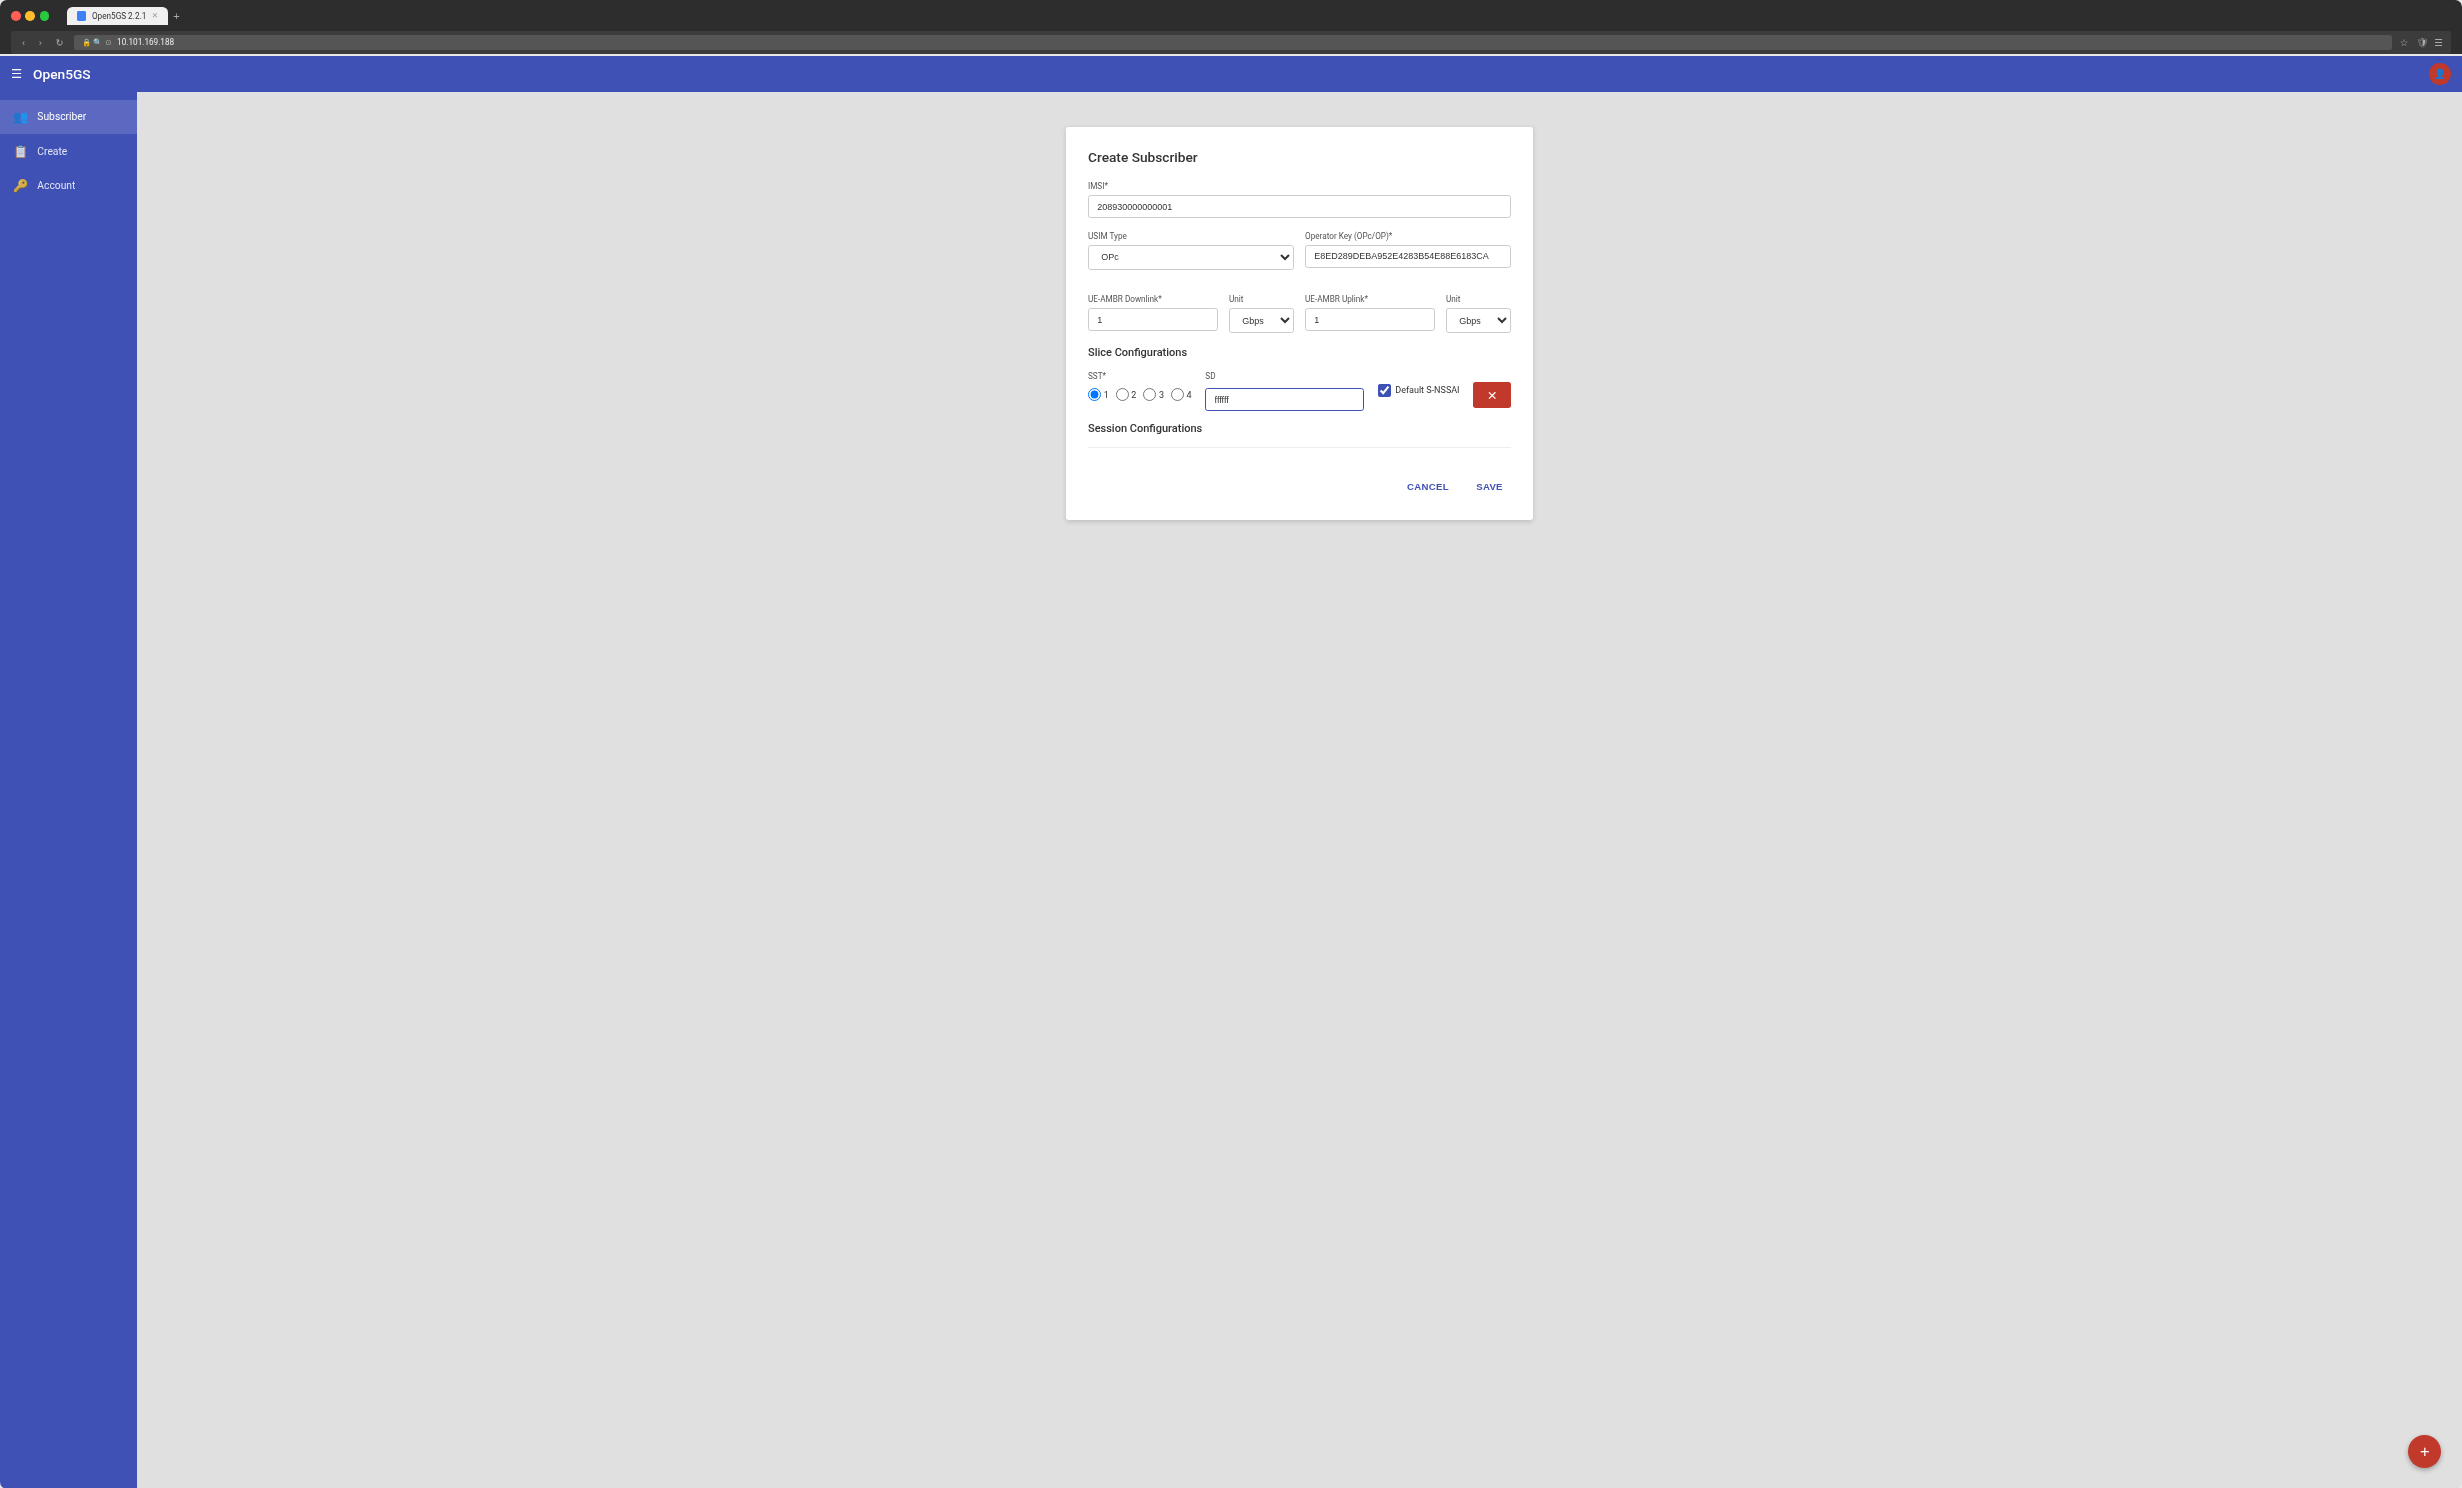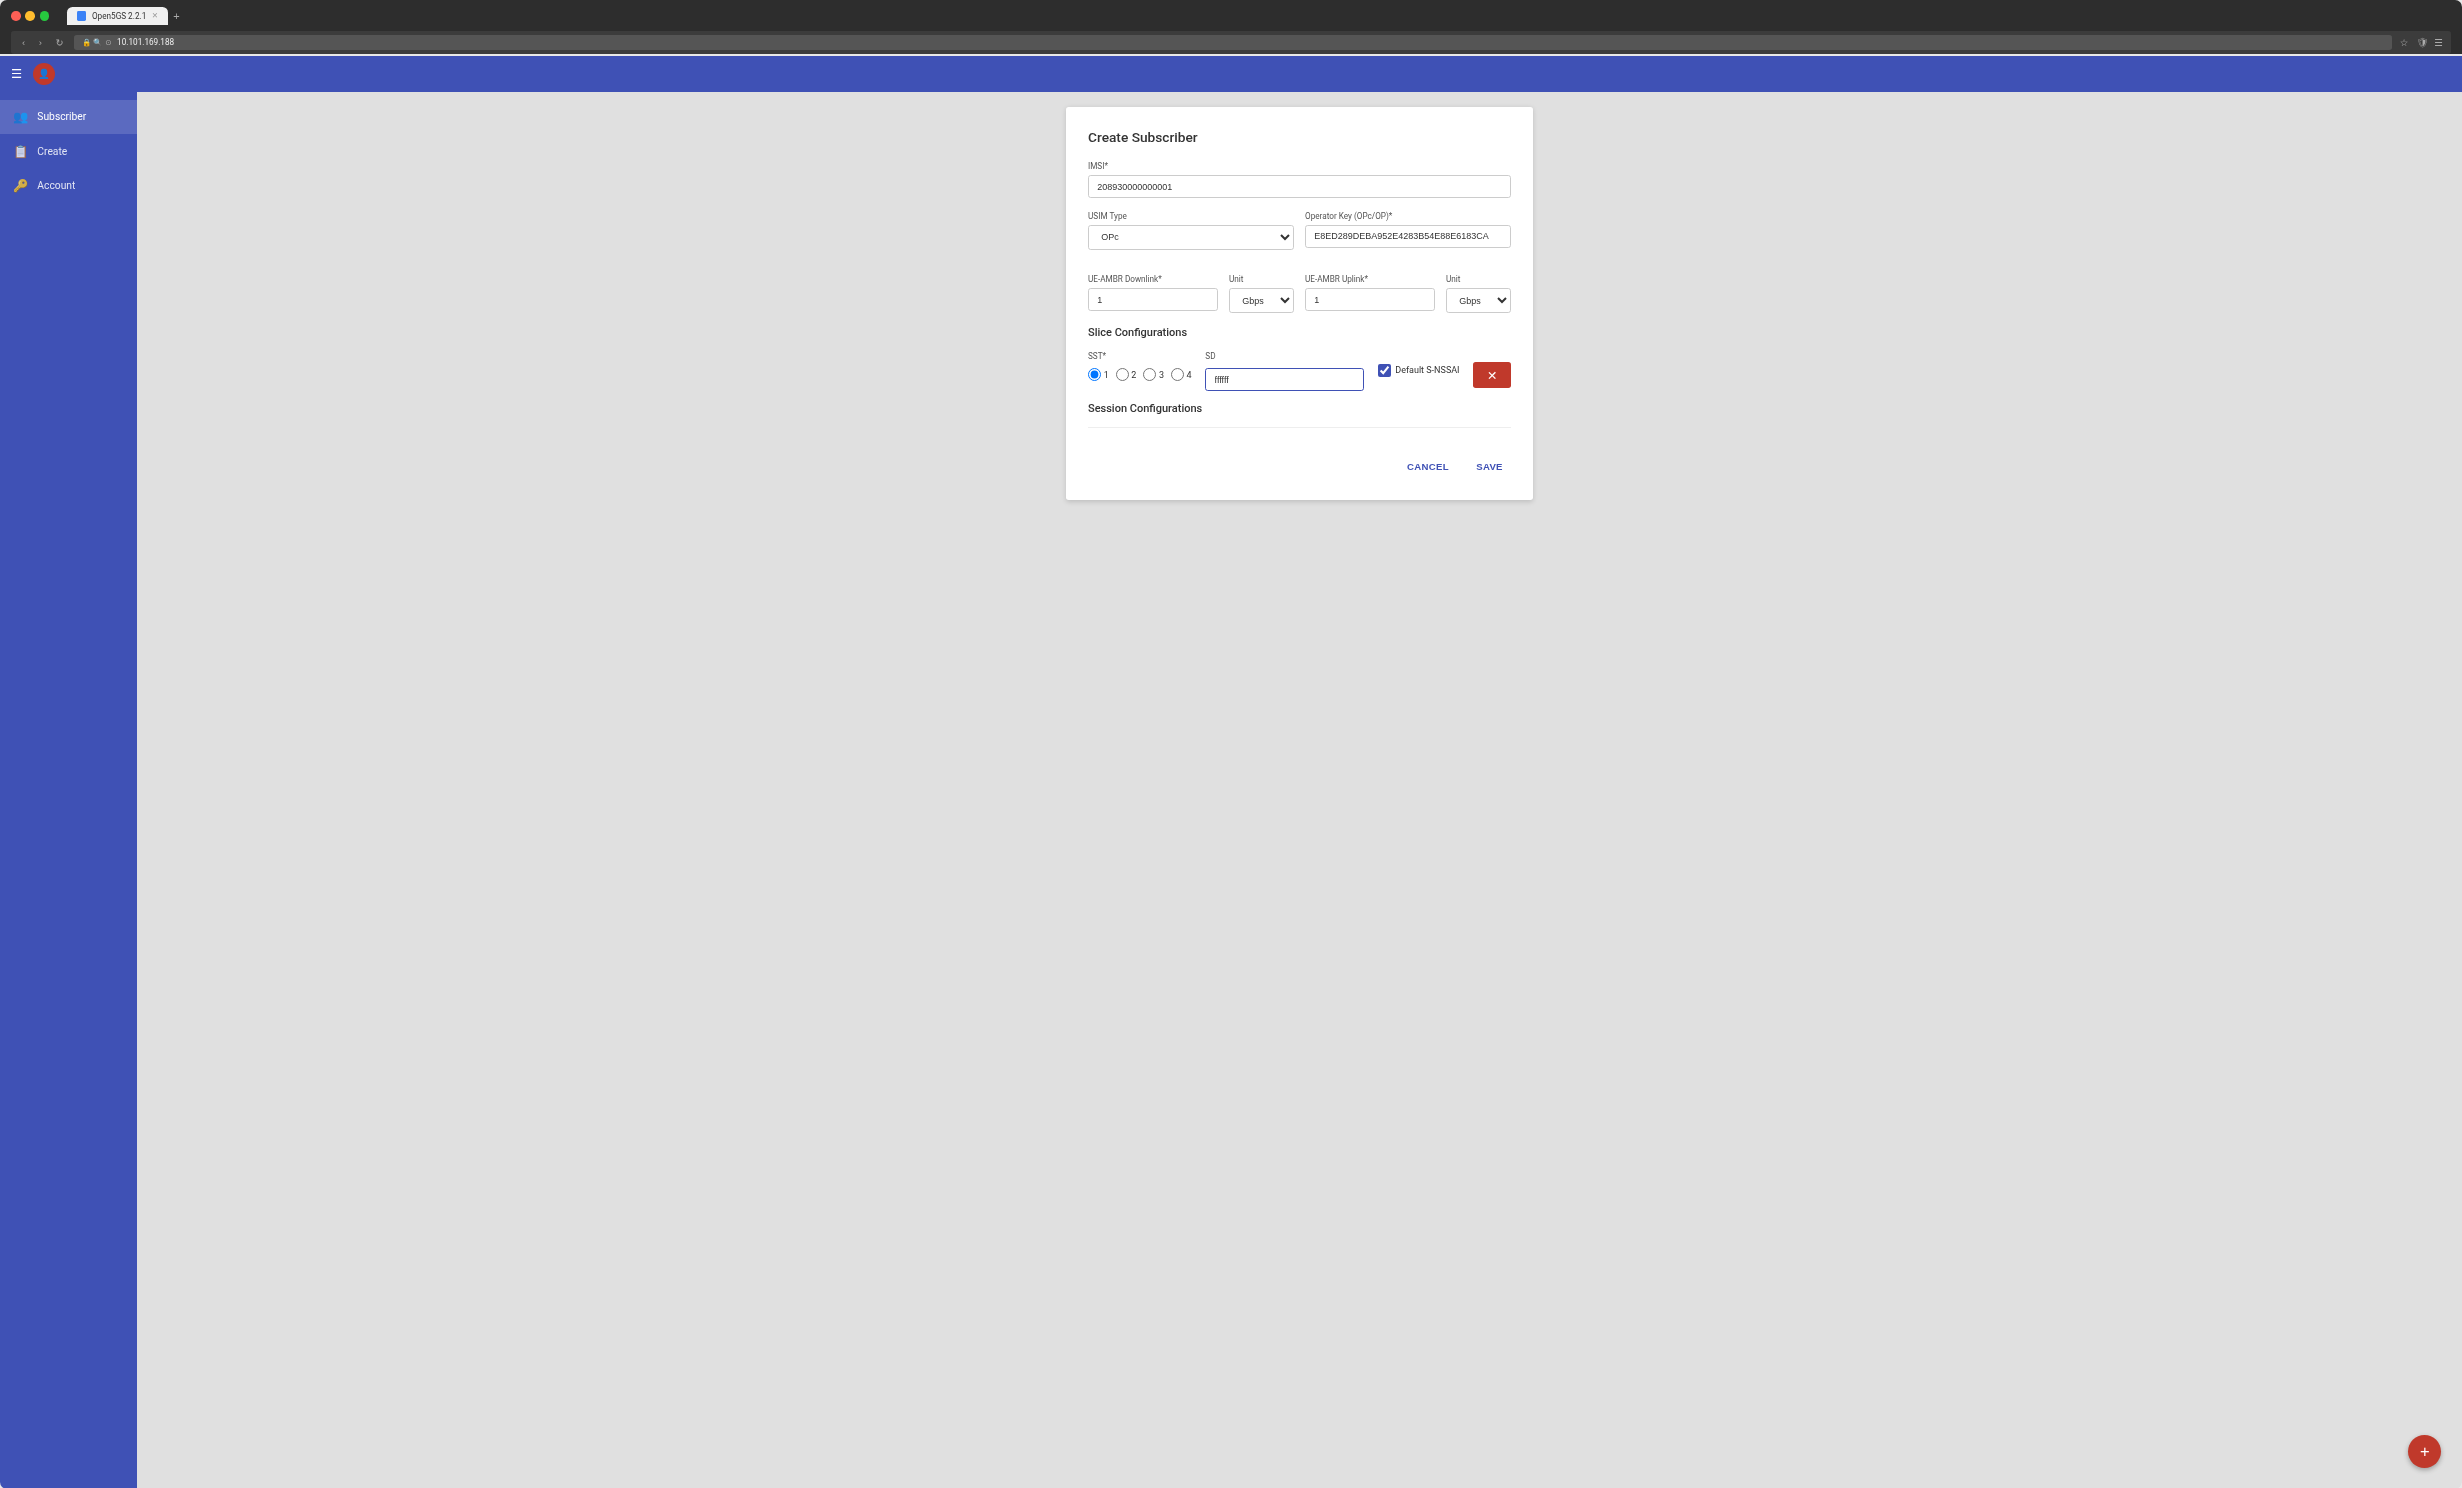--- a/index.html
+++ b/index.html
@@ -79,21 +79,21 @@
       display: flex; align-items: center; gap: 8.2px;
       padding: 9.6px 13.7px; cursor: pointer; font-size: 10.3px;
       color: rgba(255,255,255,0.85); transition: background 0.15s;
     }
     .sidebar-item.active { background: rgba(255,255,255,0.15); color: white; }
     .sidebar-icon { font-size: 12.4px; opacity: 0.9; }
 
     
     .content-area {
       flex: 1; background: #e0e0e0; display: flex; align-items: flex-start;
-      justify-content: center; padding: 15px; overflow-y: auto; position: relative;
+      justify-content: center; padding: 35px; overflow-y: auto; position: relative;
     }
 
     
     .form-card {
       background: white; border-radius: 2.7px; padding: 22px;
       width: 467px; box-shadow: 0 1.4px 5.5px rgba(0,0,0,0.15);
     }
     .form-title { font-size: 13.7px; font-weight: 500; color: #333; margin-bottom: 16.5px; }
 
     .form-group { margin-bottom: 12.4px; }
@@ -198,20 +198,21 @@
       <span>🛡</span>
       <span>☰</span>
     </div>
   </div>
 </div>
 
 <div class="app-wrapper">
 
   <div class="top-nav">
     <span class="hamburger">☰</span>
+    <span class="app-title">Open5GS</span>
     <div class="user-avatar">👤</div>
   </div>
 
   <div class="main-area">
 
     <div class="sidebar">
       <div class="sidebar-item active">
         <span class="sidebar-icon">👥</span>
         <span>Subscriber</span>
       </div>

